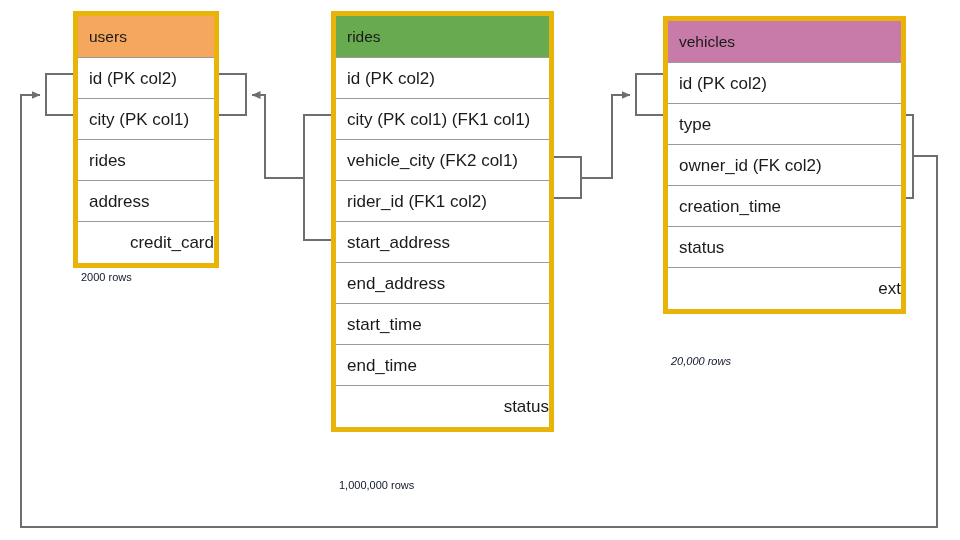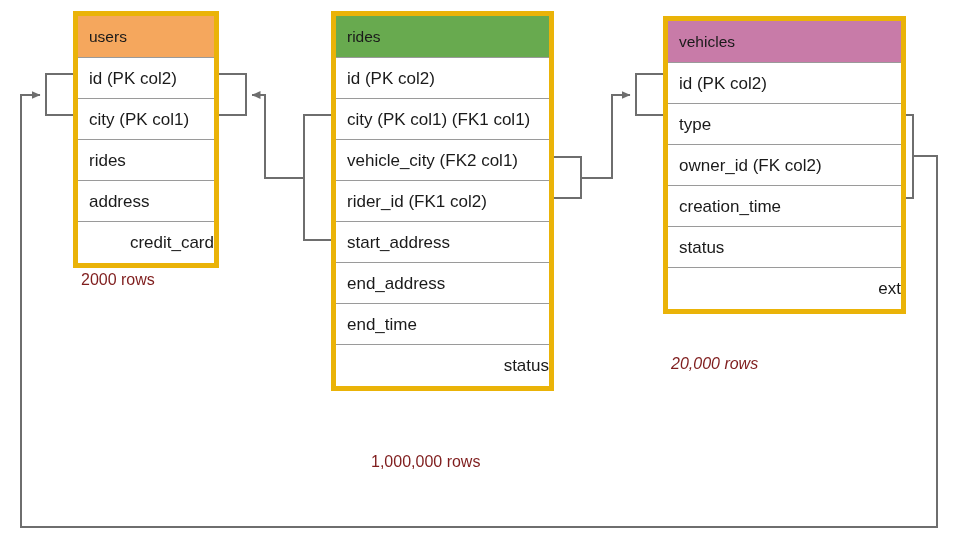--- a/index.html
+++ b/index.html
@@ -49,22 +49,22 @@
     box-sizing: border-box;
     overflow: hidden;
     white-space: nowrap;
   }
   .field.last {
     border-bottom: none;
     text-align: right;
   }
   .rowcount {
     position: absolute;
-    font-size: 16px;
-    color: #7f1d1d;
+    font-size: 11px;
+    color: #0f172a;
     white-space: nowrap;
   }
 </style>
 </head>
 <body>
 
 <div id="canvas">
 
   <svg class="edge-layer" viewBox="0 0 960 540" xmlns="http://www.w3.org/2000/svg">
     <defs>
@@ -103,24 +103,25 @@
   <div class="rowcount" style="left:81px; top:271px;">2000 rows</div>
 
   <div class="entity" style="left:331px; top:11px; width:223px;">
     <div class="entity-header" style="background:#68aa4f;">rides</div>
     <div class="field">id (PK col2)</div>
     <div class="field">city (PK col1) (FK1 col1)</div>
     <div class="field">vehicle_city (FK2 col1)</div>
     <div class="field">rider_id (FK1 col2)</div>
     <div class="field">start_address</div>
     <div class="field">end_address</div>
+    <div class="field">start_time</div>
     <div class="field">end_time</div>
     <div class="field last">status</div>
   </div>
-  <div class="rowcount" style="left:339px; top:453px;margin-left:32px;">1,000,000 rows</div>
+  <div class="rowcount" style="left:339px; top:479px;">1,000,000 rows</div>
 
   <div class="entity" style="left:663px; top:16px; width:243px;">
     <div class="entity-header" style="background:#c87ba8;">vehicles</div>
     <div class="field">id (PK col2)</div>
     <div class="field">type</div>
     <div class="field">owner_id (FK col2)</div>
     <div class="field">creation_time</div>
     <div class="field">status</div>
     <div class="field last">ext</div>
   </div>

